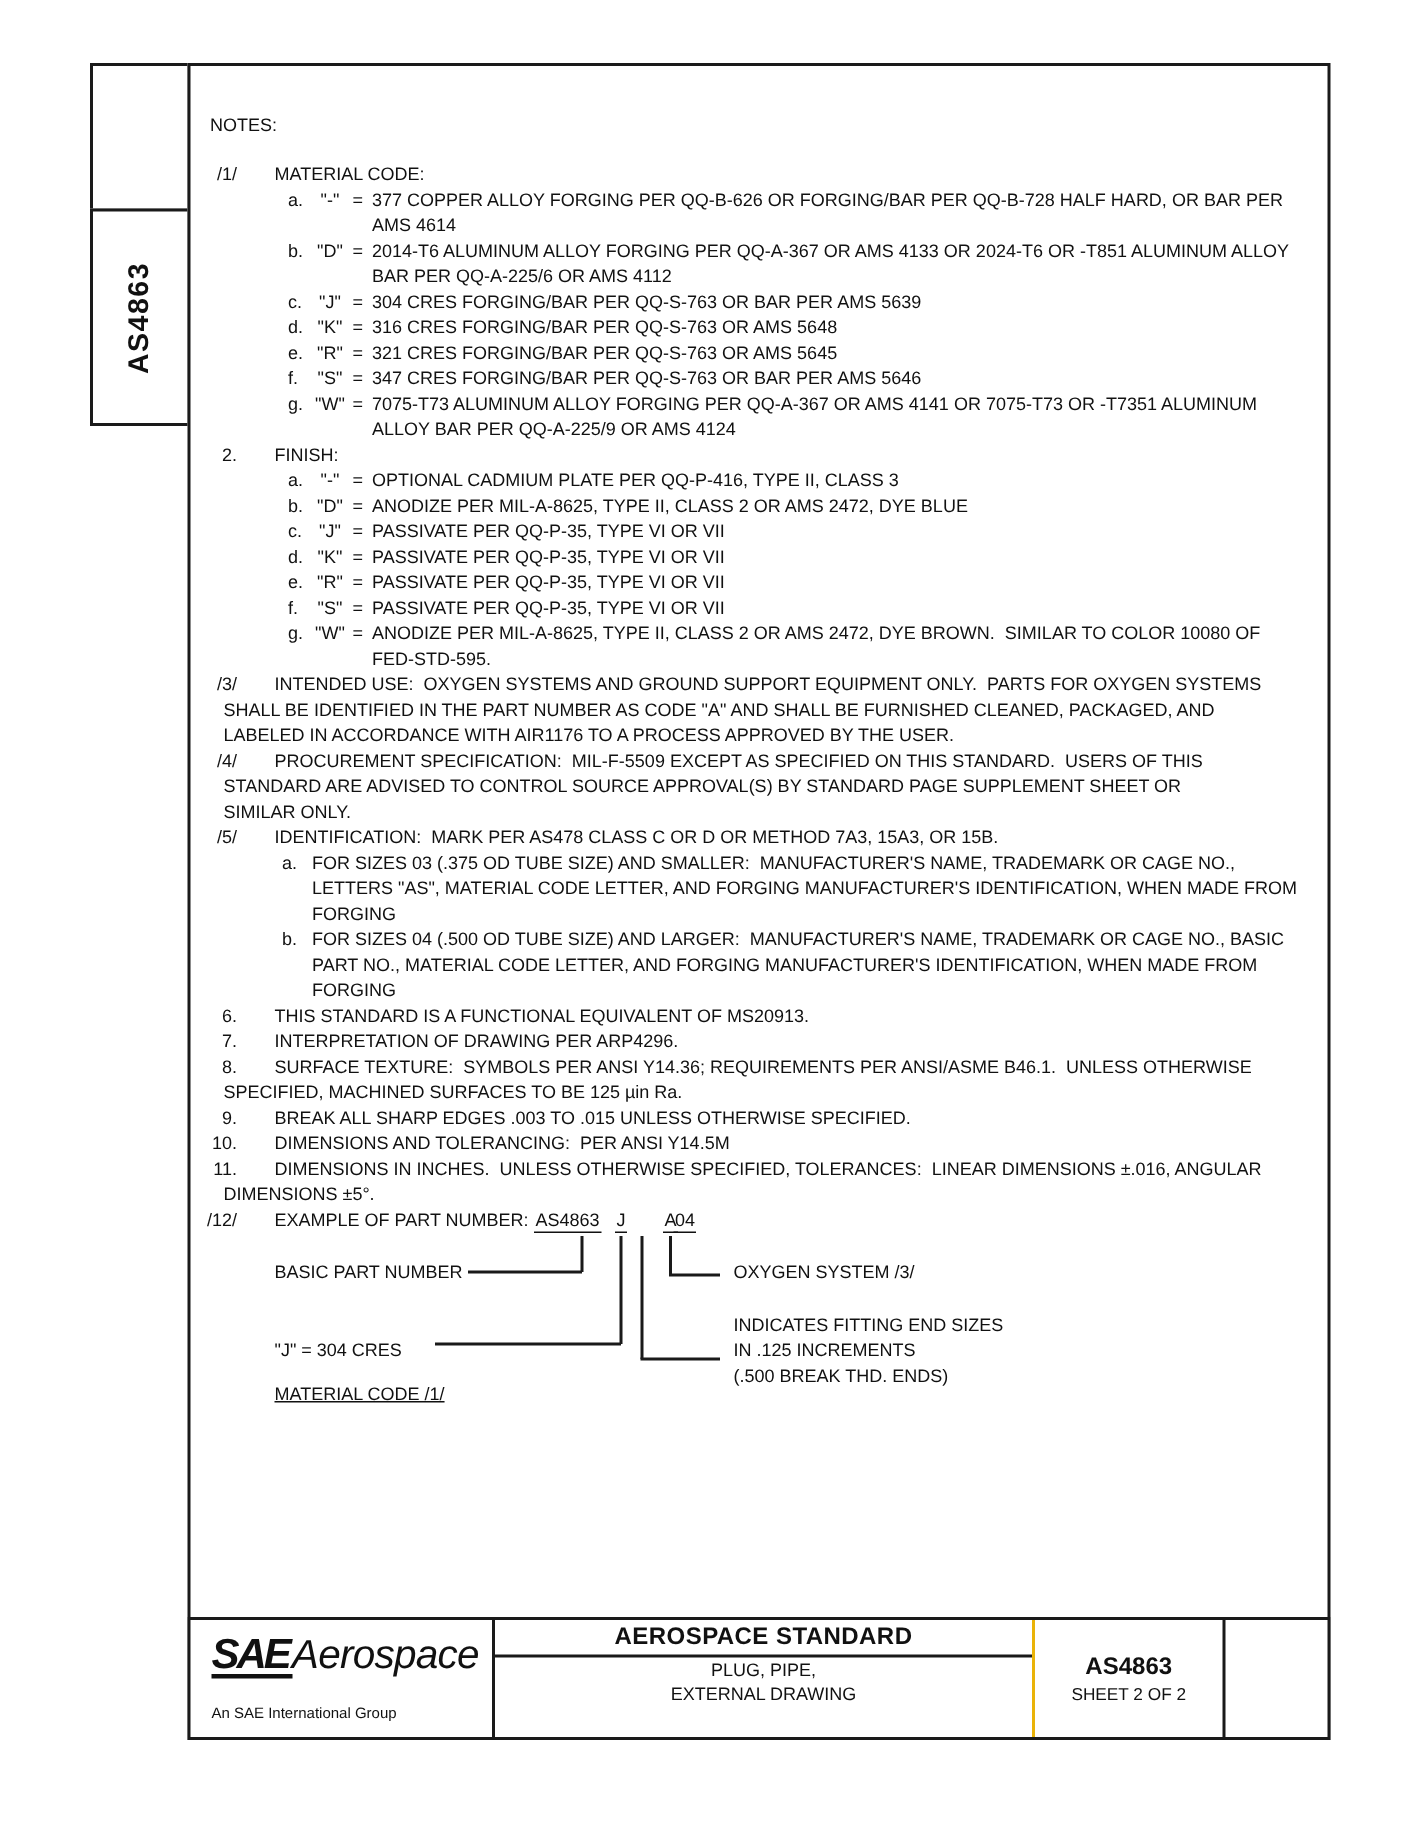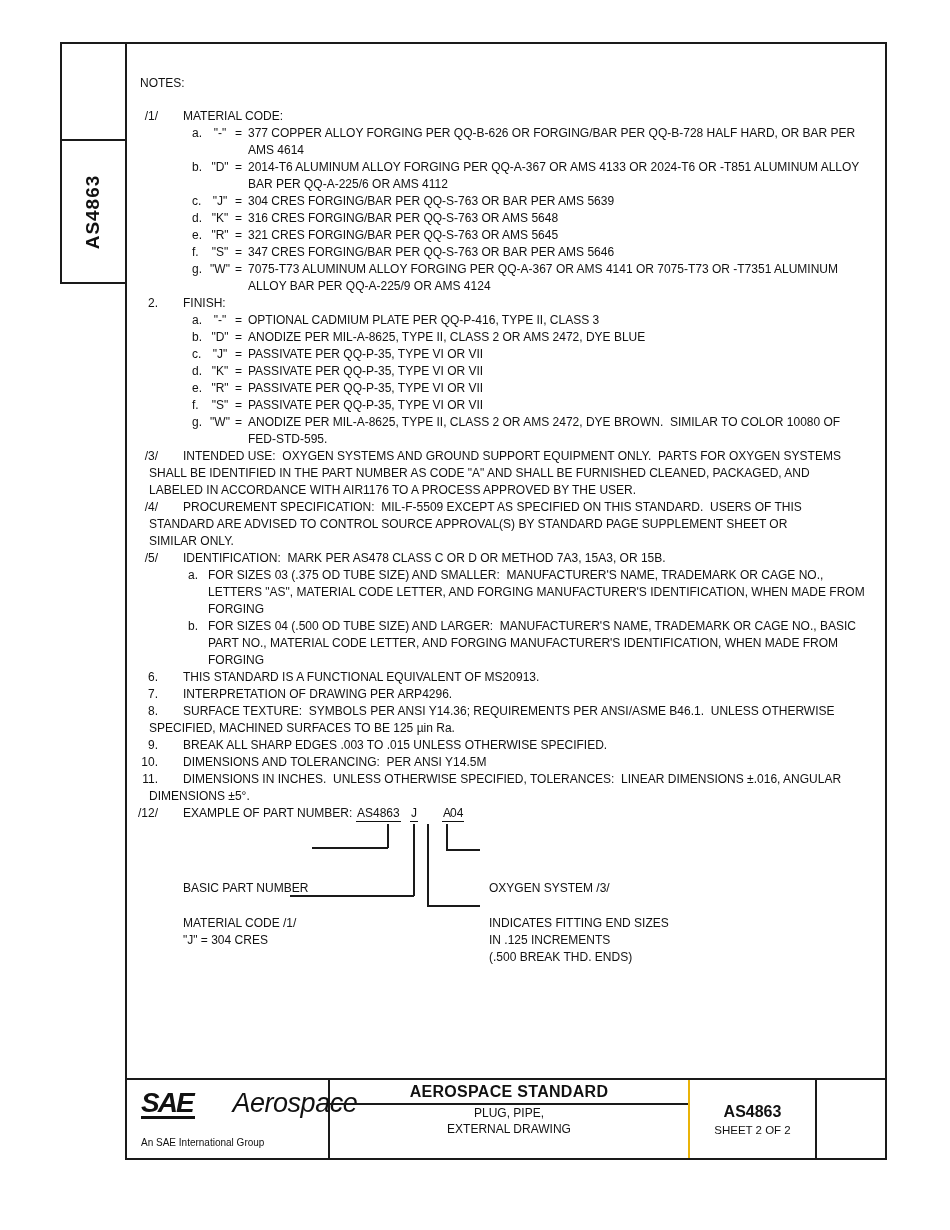--- a/index.html
+++ b/index.html
@@ -52,21 +52,21 @@
   }
   .seg-basic { left:356px; }
   .seg-mat   { left:410px; }
   .seg-size  { left:423px;margin-left:26px; }
   .seg-oxy   { left:442px; }
 
   .cline { position:absolute; background:#1a1a1a; }
   .vline { width:1.5px; }
   .hline { height:1.5px; }
 
-  .callout { position:absolute; font-size:12px; white-space:pre; line-height:17px;margin-top:40px; }
+  .callout { position:absolute; font-size:12px; white-space:pre; line-height:17px; }
 
   
   .title-block {
     position:absolute; left:125px; top:1078px;
     width:762px; height:82px;
     border:2px solid #1a1a1a; box-sizing:border-box;
     display:grid; grid-template-columns:203px 360px 127px 1fr;
     background:#fff;
   }
   .tb-cell { box-sizing:border-box; }
@@ -76,21 +76,21 @@
   .tb-empty{ }
   .tb-head {
     height:23px; border-bottom:2px solid #1a1a1a;
     display:flex; align-items:center; justify-content:center;
     font-size:16px; font-weight:bold; letter-spacing:0.3px;
   }
   .tb-sub { flex:1; display:flex; flex-direction:column; align-items:center; font-size:12px; line-height:16px; }
   .doc-number { font-size:16px; font-weight:bold; }
   .doc-sheet  { font-size:11.5px; margin-top:3px; }
 
-  .sae-logo { display:flex; align-items:baseline;gap:38px; }
+  .sae-logo { display:flex; align-items:baseline; }
   .sae-main {
     font-size:28px; font-weight:bold; font-style:italic;
     letter-spacing:-2px; border-bottom:3px solid #111; padding-right:2px; line-height:26px;
   }
   .sae-sub { font-size:27px; font-style:italic; font-weight:400; letter-spacing:-0.5px; line-height:26px; }
   .sae-tagline { font-size:10px; margin-top:18px; }
 </style>
 </head>
 <body>
 
@@ -162,21 +162,21 @@
   <div class="cline hline" style="left:312px; top:847px; width:76px;"></div>
   <div class="cline vline" style="left:413px; top:824px; height:72px;"></div>
   <div class="cline hline" style="left:290px; top:895px; width:124px;"></div>
   <div class="cline vline" style="left:427px; top:824px; height:82px;"></div>
   <div class="cline hline" style="left:427px; top:905px; width:53px;"></div>
   <div class="cline vline" style="left:446px; top:824px; height:26px;"></div>
   <div class="cline hline" style="left:446px; top:849px; width:34px;"></div>
 
   <div class="callout" style="left:183px; top:840px;">BASIC PART NUMBER</div>
   <div class="callout" style="left:489px; top:840px;">OXYGEN SYSTEM /3/</div>
-  <div class="callout" style="left:183px; top:875px;">MATERIAL CODE /1/</div>
+  <div class="callout" style="left:183px; top:921px;text-decoration:underline;">MATERIAL CODE /1/</div>
   <div class="callout" style="left:183px; top:892px;">"J" = 304 CRES</div>
   <div class="callout" style="left:489px; top:875px;">INDICATES FITTING END SIZES</div>
   <div class="callout" style="left:489px; top:892px;">IN .125 INCREMENTS</div>
   <div class="callout" style="left:489px; top:909px;">(.500 BREAK THD. ENDS)</div>
 
   <div class="title-block">
     <div class="tb-cell tb-logo">
       <div class="sae-logo">
         <span class="sae-main">SAE</span>
         <span class="sae-sub">Aerospace</span>

